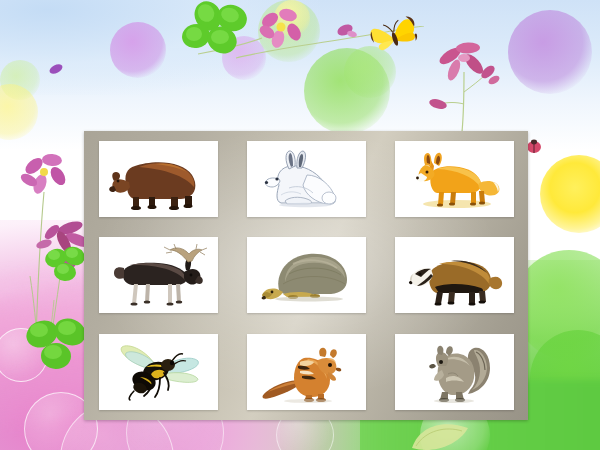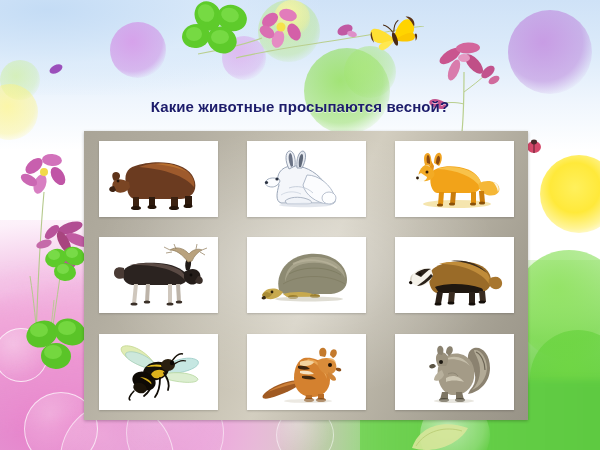--- a/index.html
+++ b/index.html
@@ -253,21 +253,20 @@
       <path d="M10 28 C 20 12, 40 8, 56 13" stroke="#bdd07a" stroke-width="1" fill="none"></path>
     </svg>
 
     <svg class="art" style="left:524px;top:138px;" width="20" height="18" viewBox="0 0 20 18">
       <ellipse cx="10" cy="9" rx="7" ry="6" fill="#d4486a"></ellipse>
       <ellipse cx="10" cy="4" rx="3" ry="2.4" fill="#4a2a2a"></ellipse>
       <path d="M10 4 L10 15" stroke="#5a2030" stroke-width="1"></path>
     </svg>
   </div>
 
-  <div id="title">Какие животные просыпаются весной?</div>
 
   <div id="panel">
     <div class="panel-sheen"></div>
     <div id="grid">
 
       <div class="cell">
         <div class="card">
           <svg width="106" height="66" viewBox="0 0 106 66">
             <path d="M22 40 C 18 30, 22 22, 30 20 C 38 17, 52 15, 64 17 C 78 19, 88 26, 90 36 C 92 46, 86 52, 76 53 L 30 53 C 24 52, 22 46, 22 40 Z" fill="#6b3b20"></path>
             <path d="M34 21 C 48 15, 70 16, 82 25 C 88 30, 90 36, 89 41 C 80 30, 60 23, 34 21 Z" fill="#9e5a2c"></path>

